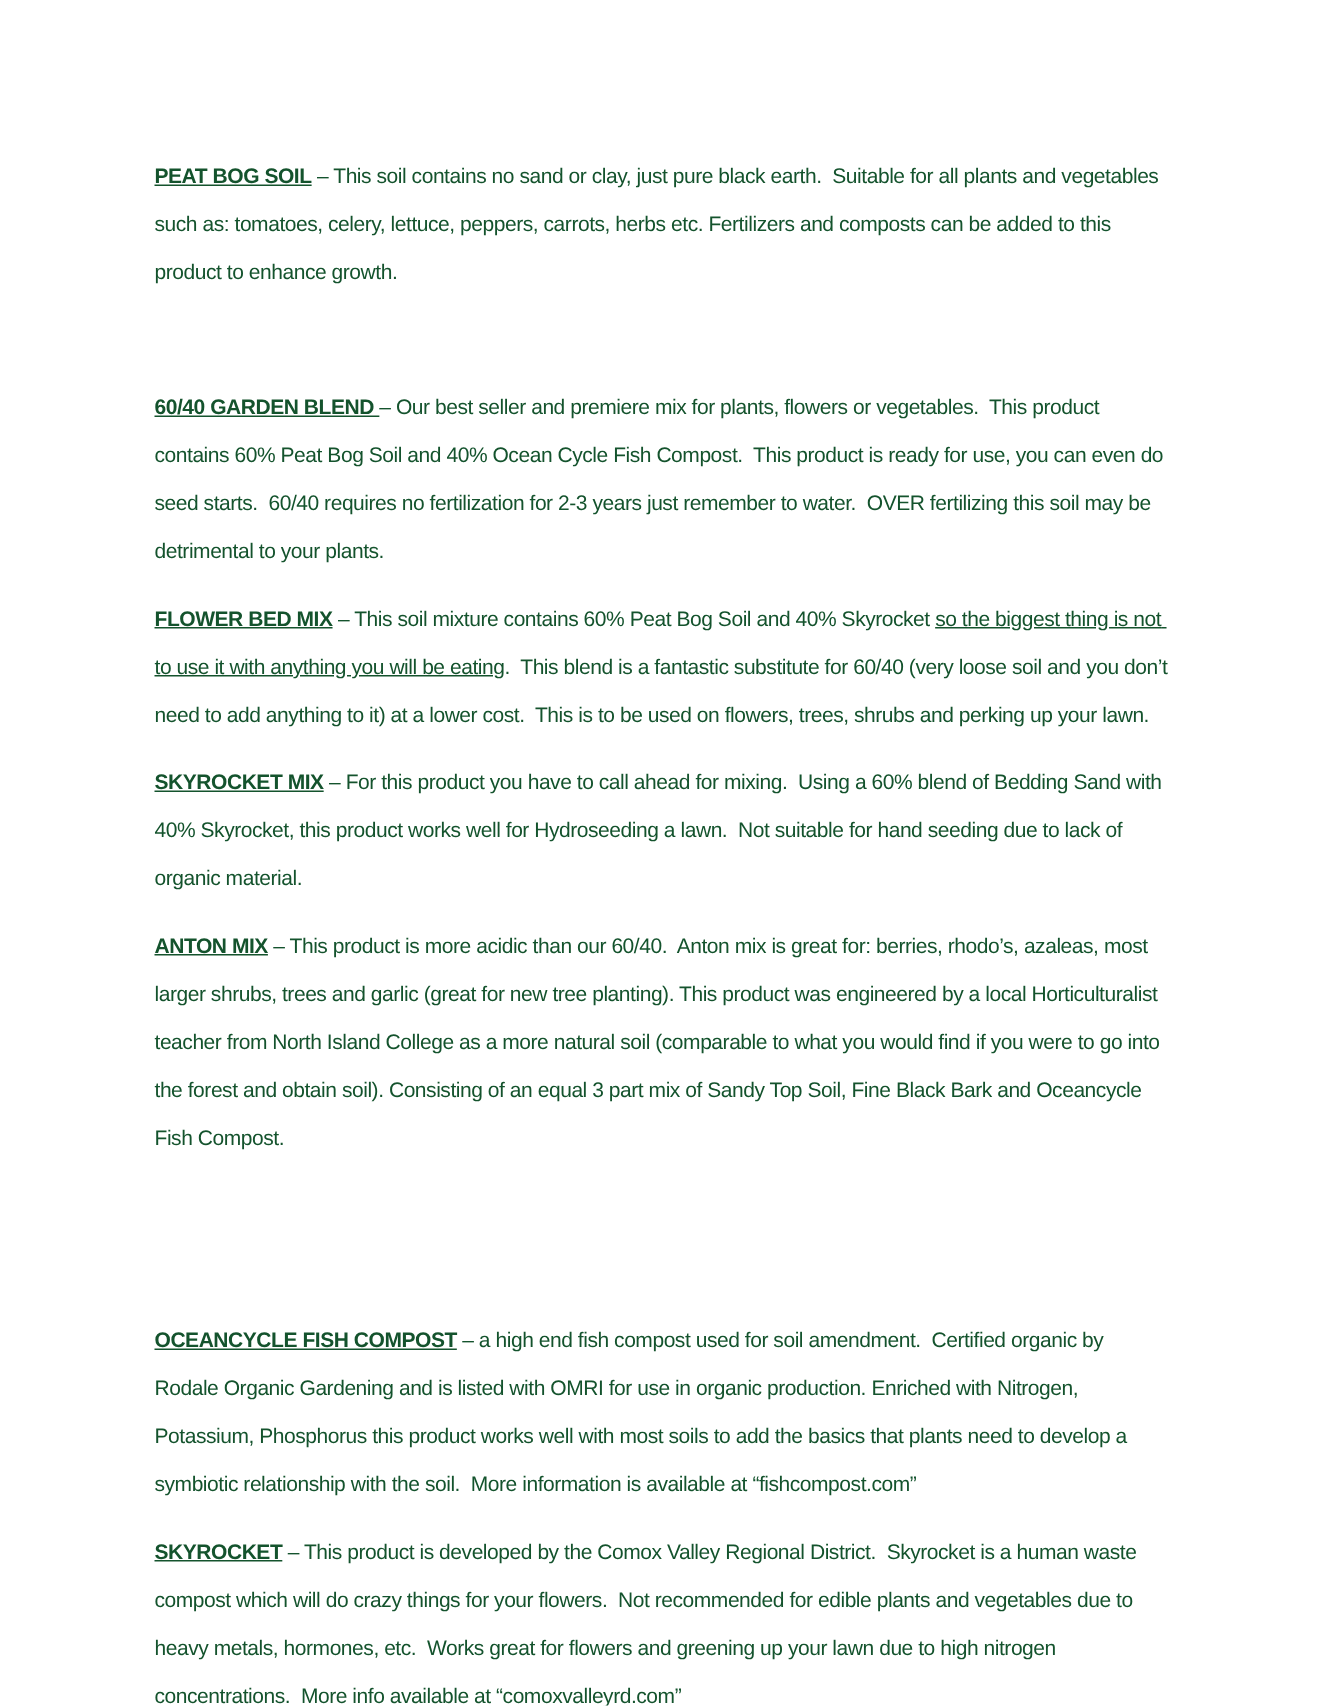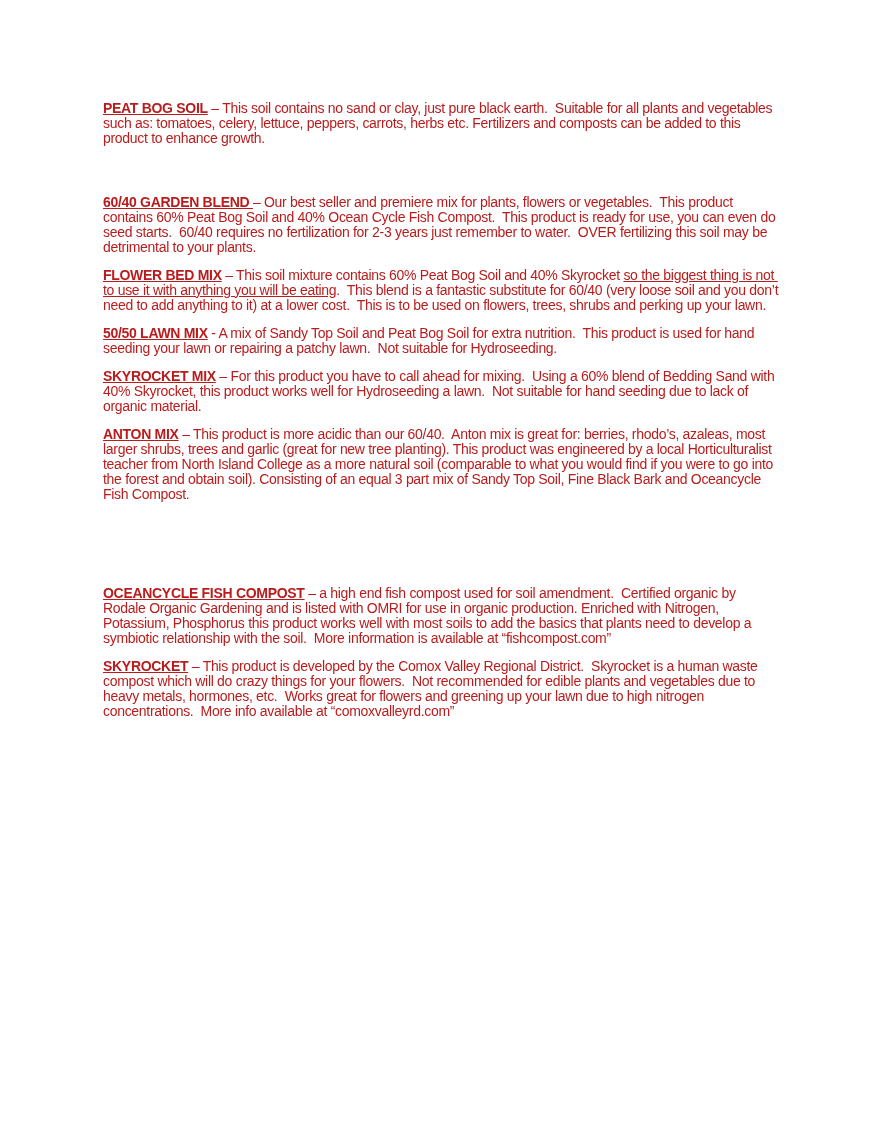--- a/index.html
+++ b/index.html
@@ -21,23 +21,23 @@
     background: #ffffff;
     padding: 101px 98px 0 103px;
   }
   .doc {
     width: 678px;
   }
   .doc p {
     margin: 0 0 13px 0;
     font-size: 14px;
     letter-spacing: -0.3px;
-    line-height: 15px;
+    line-height: 32px;
     white-space: pre-wrap;
-    color: #b91c1c;
+    color: #14532d;
   }
   .doc p.blank {
     min-height: 22.5px;
   }
   .heading {
     font-weight: bold;
     text-decoration: underline;
   }
   .u {
     text-decoration: underline;
@@ -45,21 +45,20 @@
 </style>
 </head>
 <body>
 
 <div class="page">
   <div class="doc">
       <p><span class="heading">PEAT BOG SOIL</span><span> – </span><span>This soil contains no sand or clay, just pure black earth.  Suitable for all plants and vegetables such as: tomatoes, celery, lettuce, peppers, carrots, herbs etc. Fertilizers and composts can be added to this product to enhance growth.</span></p>
       <p class="blank">&nbsp;</p>
       <p><span class="heading">60/40 GARDEN BLEND </span><span>– </span><span>Our best seller and premiere mix for plants, flowers or vegetables.  This product contains 60% Peat Bog Soil and 40% Ocean Cycle Fish Compost.  This product is ready for use, you can even do seed starts.  60/40 requires no fertilization for 2-3 years just remember to water.  OVER fertilizing this soil may be detrimental to your plants.</span></p>
       <p><span class="heading">FLOWER BED MIX</span><span> – </span><span>This soil mixture contains 60% Peat Bog Soil and 40% Skyrocket </span><span class="u">so the biggest thing is not to use it with anything you will be eating</span><span>.  This blend is a fantastic substitute for 60/40 (very loose soil and you don’t need to add anything to it) at a lower cost.  This is to be used on flowers, trees, shrubs and perking up your lawn.</span></p>
-      <p><span class="heading">50/50 LAWN MIX</span><span> - </span><span>A mix of Sandy Top Soil and Peat Bog Soil for extra nutrition.  This product is used for hand seeding your lawn or repairing a patchy lawn.  Not suitable for Hydroseeding.</span></p>
       <p><span class="heading">SKYROCKET MIX</span><span> – </span><span>For this product you have to call ahead for mixing.  Using a 60% blend of Bedding Sand with 40% Skyrocket, this product works well for Hydroseeding a lawn.  Not suitable for hand seeding due to lack of organic material.</span></p>
       <p><span class="heading">ANTON MIX</span><span> – </span><span>This product is more acidic than our 60/40.  Anton mix is great for: berries, rhodo’s, azaleas, most larger shrubs, trees and garlic (great for new tree planting). This product was engineered by a local Horticulturalist teacher from North Island College as a more natural soil (comparable to what you would find if you were to go into the forest and obtain soil). Consisting of an equal 3 part mix of Sandy Top Soil, Fine Black Bark and Oceancycle Fish Compost.</span></p>
       <p class="blank">&nbsp;</p>
       <p class="blank">&nbsp;</p>
       <p><span class="heading">OCEANCYCLE FISH COMPOST</span><span> – </span><span>a high end fish compost used for soil amendment.  Certified organic by Rodale Organic Gardening and is listed with OMRI for use in organic production. Enriched with Nitrogen, Potassium, Phosphorus this product works well with most soils to add the basics that plants need to develop a symbiotic relationship with the soil.  More information is available at “fishcompost.com”</span></p>
       <p><span class="heading">SKYROCKET</span><span> – </span><span>This product is developed by the Comox Valley Regional District.  Skyrocket is a human waste compost which will do crazy things for your flowers.  Not recommended for edible plants and vegetables due to heavy metals, hormones, etc.  Works great for flowers and greening up your lawn due to high nitrogen concentrations.  More info available at “comoxvalleyrd.com”</span></p>
     </div>
 </div>
 
 </body></html>

